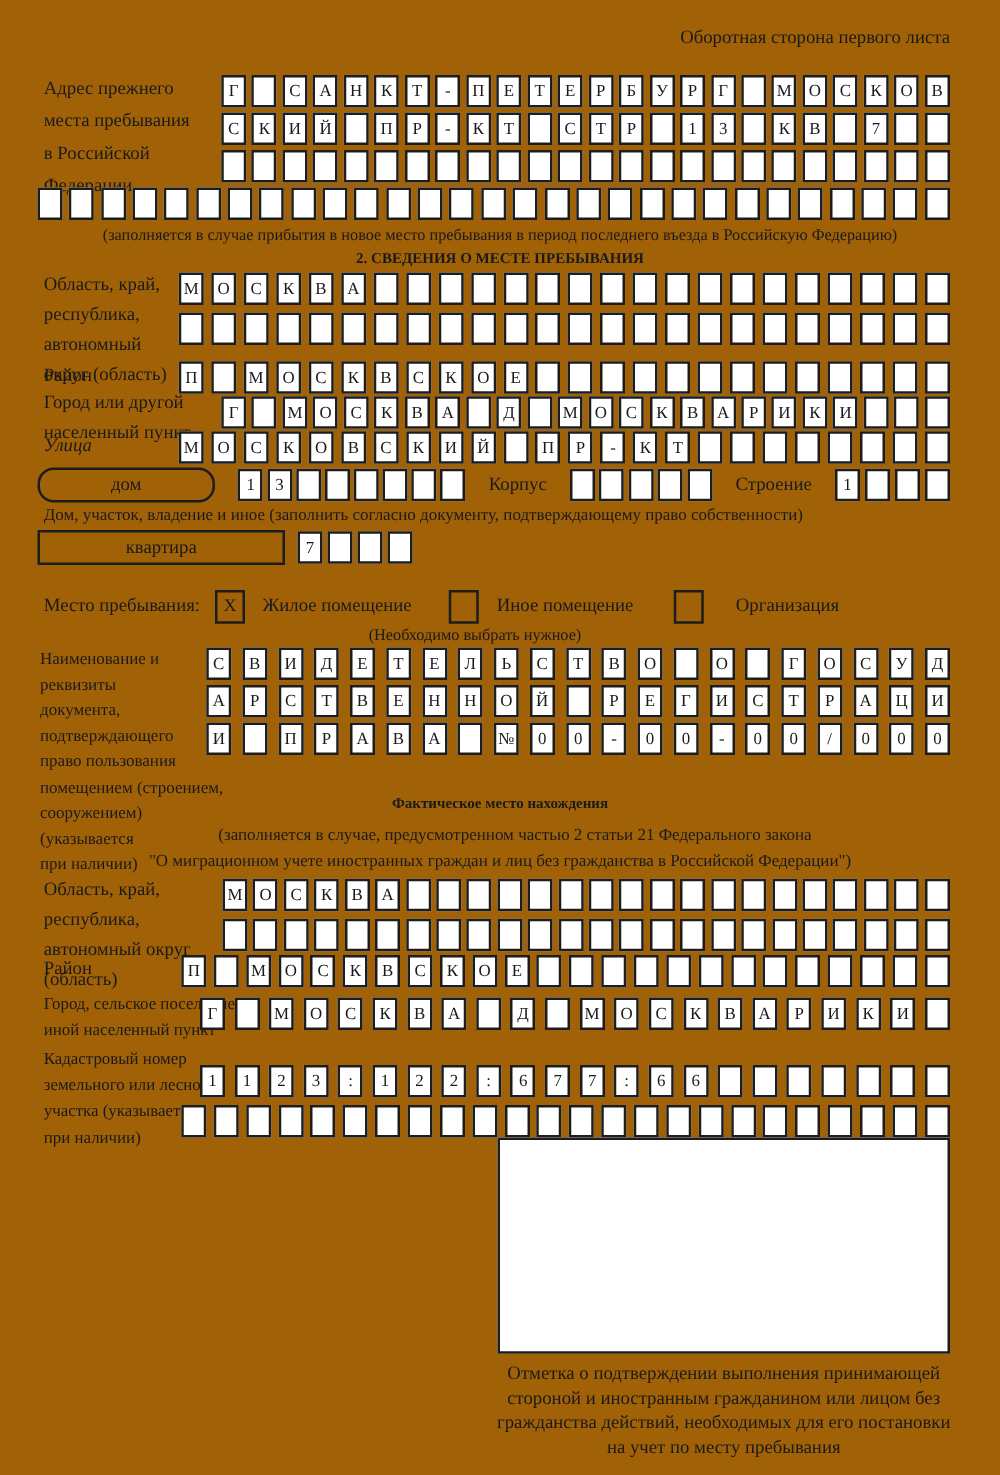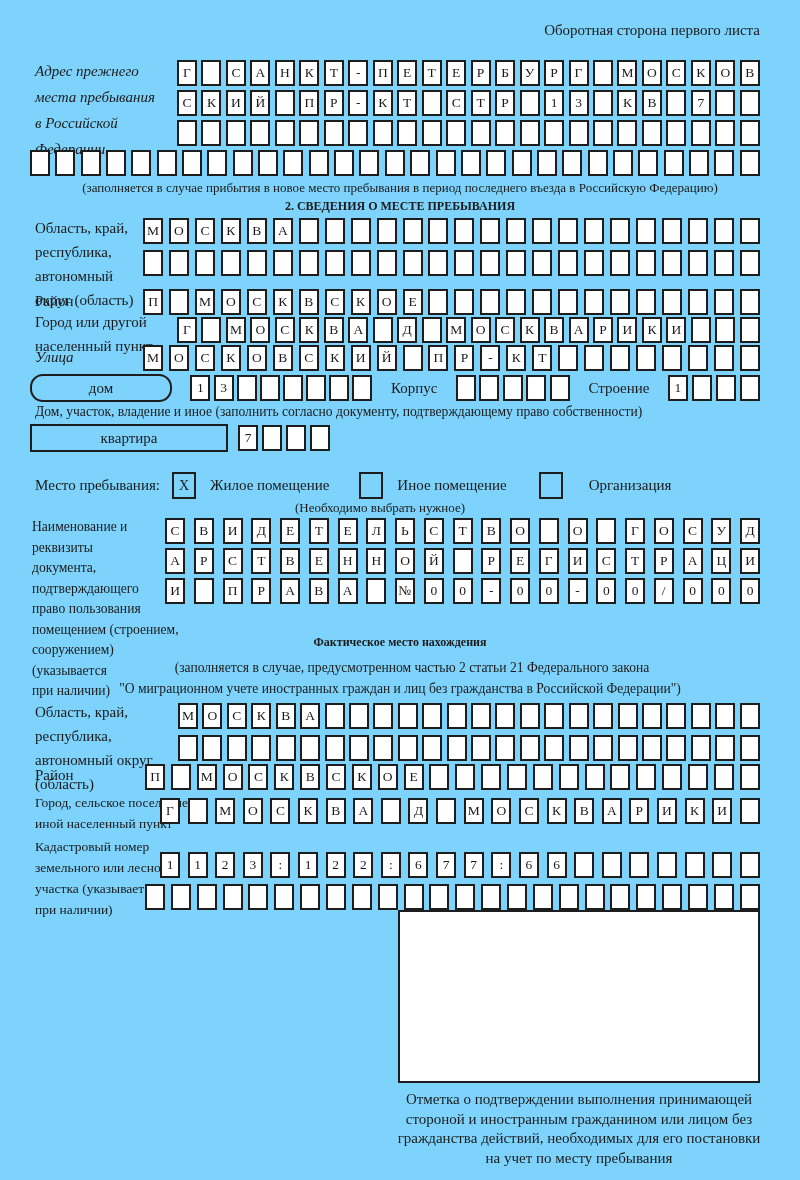--- a/index.html
+++ b/index.html
@@ -1,16 +1,16 @@
 <!DOCTYPE html>
 <html><head>
 <meta charset="utf-8">
 <style>
   html,body{margin:0;padding:0;background:#fff;}
-  .page{position:relative;width:800px;height:1180px;background:#7dd3fc;
+  .page{position:relative;width:800px;height:1180px;background:#a16207;
         font-family:"Liberation Serif","DejaVu Serif",serif;color:#1a1a1a;overflow:hidden;}
   .abs{position:absolute;}
   .lbl{font-size:15px;line-height:26px;white-space:pre-line;}
   .lbl.tight{line-height:24px;}
   .lbl.doc{font-size:13.6px;line-height:20.5px;}
   .lbl.f13{font-size:13.5px;line-height:21px;}
   .cellrow{display:flex;justify-content:space-between;}
   .cell{box-sizing:border-box;width:20px;height:26px;border:2px solid #1d1d1d;
         display:flex;align-items:center;justify-content:center;
         font-size:13.5px;font-weight:400;background:#fff;flex:0 0 auto;}
@@ -25,21 +25,21 @@
   .caption{font-size:15px;line-height:19.5px;text-align:center;}
   .hdr{font-size:15px;text-align:right;}
 </style>
 </head>
 <body>
 
 <div class="page">
 
   <div class="abs hdr" style="top:22px;right:40px;">Оборотная сторона первого листа</div>
 
-  <div class="abs lbl" style="left:35px;top:58px;width:145px;font-style:italic;">Адрес прежнего
+  <div class="abs lbl" style="left:35px;top:58px;width:145px;">Адрес прежнего
 места пребывания
 в Российской
 Федерации</div>
   <div class="abs cellrow" style="left:177px;top:60px;width:583px;">
       <span class="cell">Г</span>
       <span class="cell"></span>
       <span class="cell">С</span>
       <span class="cell">А</span>
       <span class="cell">Н</span>
       <span class="cell">К</span>

